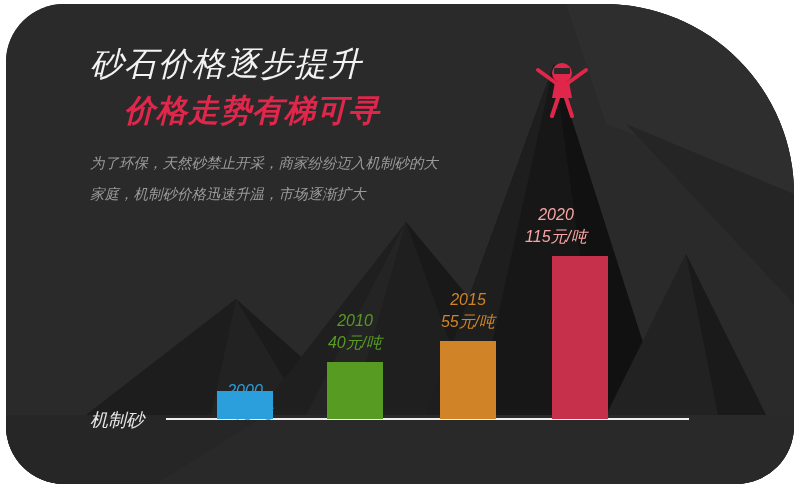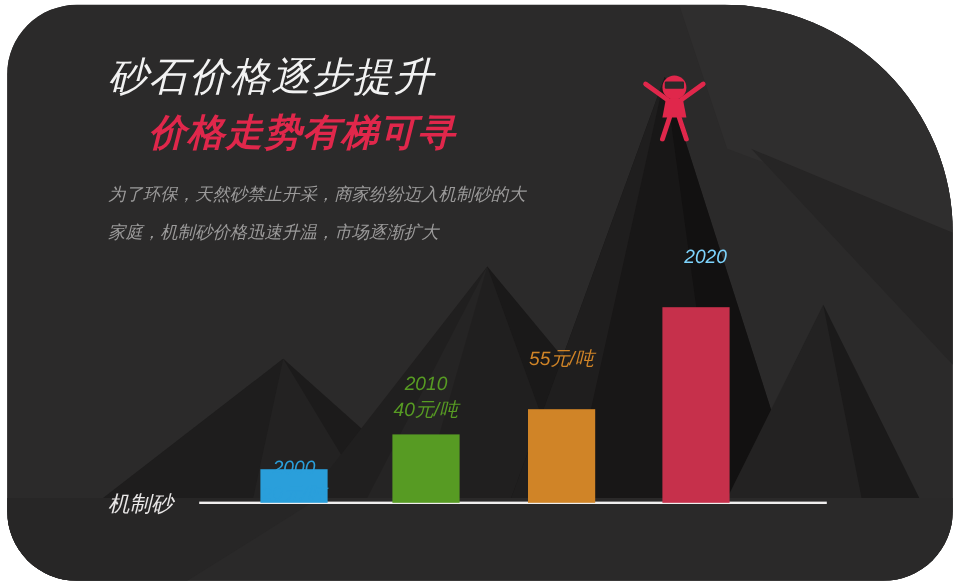--- a/index.html
+++ b/index.html
@@ -93,22 +93,24 @@
           <span class="yr">2000</span>
           <span class="pr">20元/吨</span>
         </div>
         <div class="barcol" style="left: 321px; width: 56px; height: 56.8px; background: rgb(87, 155, 35);"></div>
         <div class="barlabel" style="color: rgb(87, 155, 35); left: 289px; width: 120px; top: 306.2px;">
           <span class="yr">2010</span>
           <span class="pr">40元/吨</span>
         </div>
         <div class="barcol" style="left: 434px; width: 56px; height: 78.1px; background: rgb(208, 132, 39);"></div>
         <div class="barlabel" style="color: rgb(208, 132, 39); left: 402px; width: 120px; top: 284.9px;">
+          <span class="yr">2015</span>
           <span class="pr">55元/吨</span>
         </div>
         <div class="barcol" style="left: 546px; width: 56px; height: 163.3px; background: rgb(198, 48, 75);"></div>
-        <div class="barlabel" style="color: #7dd3fc; left: 522px; width: 120px; top: 199.7px;">
+        <div class="barlabel" style="color: #fca5a5; left: 490px; width: 120px; top: 199.7px;">
           <span class="yr">2020</span>
+          <span class="pr">115元/吨</span>
         </div>
       </div>
 
   </div>
 </div>
 
 </body></html>

